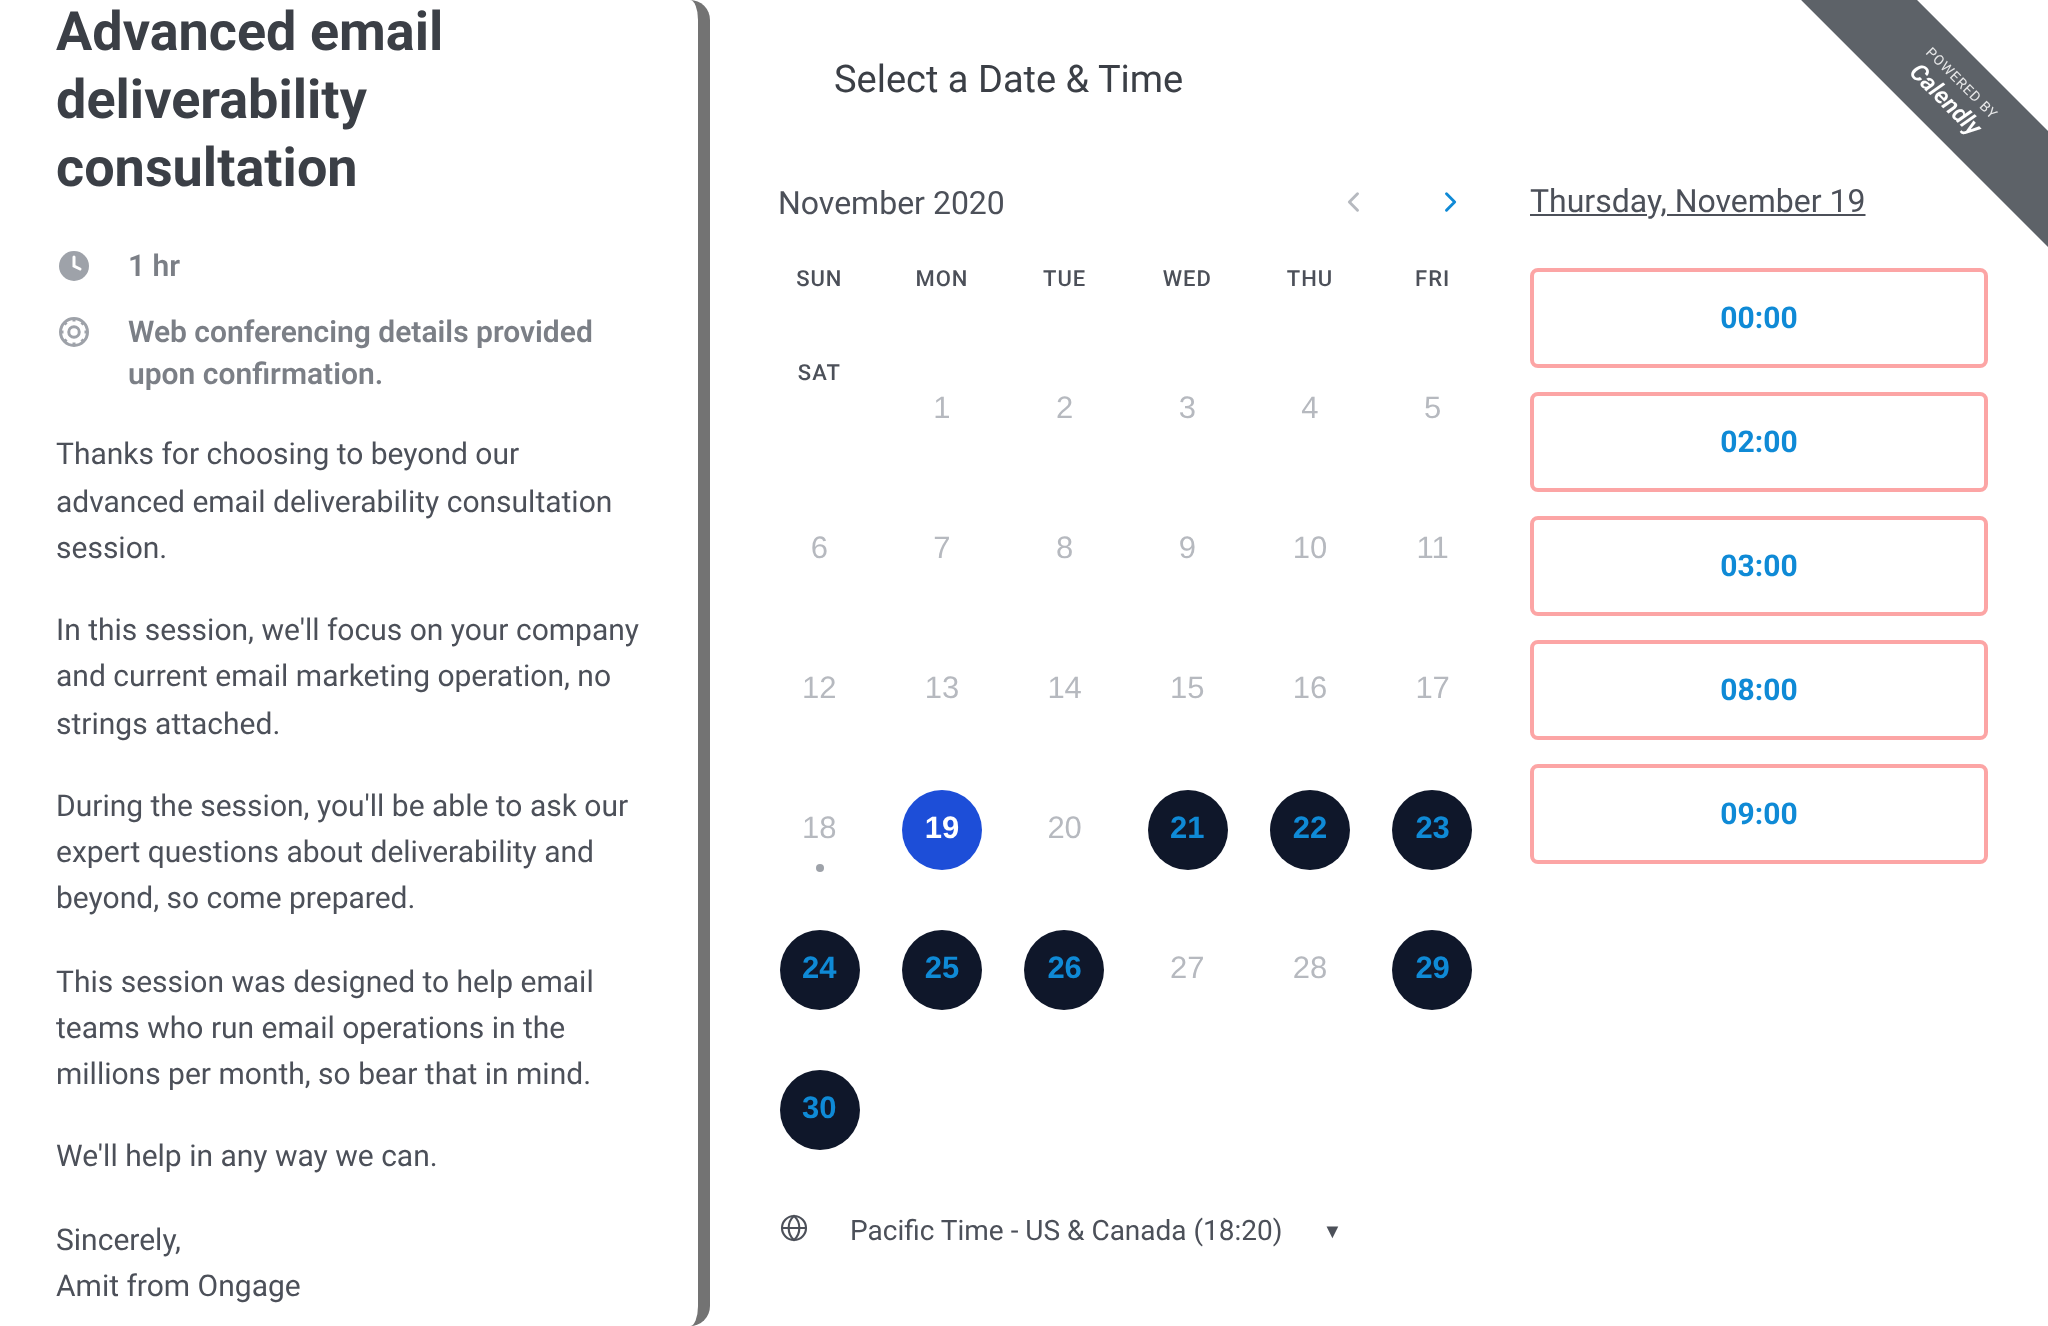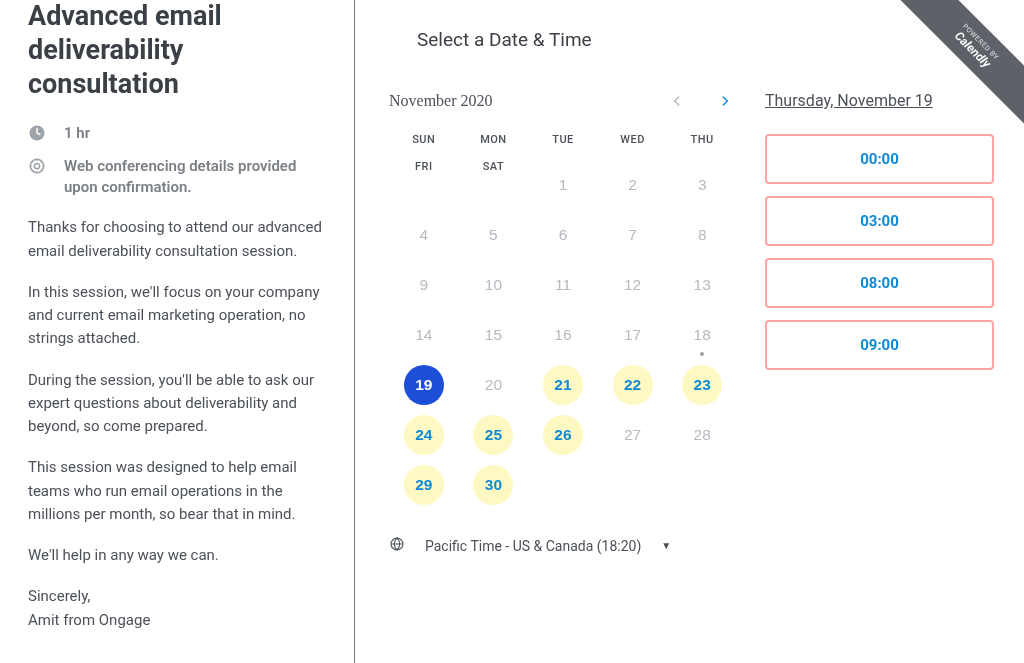--- a/index.html
+++ b/index.html
@@ -9,21 +9,22 @@
     color: #4c5059;
     width: 1024px;
     height: 663px;
     overflow: hidden;
     position: relative;
   }
   .container { display: flex; height: 100%; }
   .left-panel {
     width: 355px;
     padding: 0 28px 20px 28px;
-    border-right: 1px solid #737373;
+    border-right: 6px solid #737373;
+    border-radius: 10px;
   }
   .title {
     font-size: 27px;
     font-weight: 700;
     color: #3b3f46;
     line-height: 1.25;
     margin-bottom: 22px;
   }
   .meta-row {
     display: flex;
@@ -60,31 +61,32 @@
     color: #3b3f46;
     margin-bottom: 38px;
     margin-left: 28px;
   }
   .cal-row { display: flex; gap: 28px; }
   .calendar { width: 348px; }
   .cal-header {
     display: flex; align-items: center; justify-content: space-between;
     margin-bottom: 20px;
   }
-  .cal-month { font-size: 16px; color: #4c5059; font-family: Liberation Serif, serif; }
+  .cal-month { font-size: 16px; color: #4c5059; }
   .cal-nav { display: flex; gap: 24px; align-items: center; }
   .cal-nav button {
     background: none; border: none; cursor: pointer;
     width: 24px; height: 24px;
     display: inline-flex; align-items: center; justify-content: center;
   }
   .cal-grid {
     display: grid;
-    grid-template-columns: repeat(5, 1fr);
+    grid-template-columns: repeat(6, 1fr);
     text-align: center;
+    gap: 20px;
   }
   .dow {
     font-size: 11px;
     letter-spacing: 0.5px;
     color: #4c5059;
     font-weight: 500;
     padding-bottom: 14px;
   }
   .day-cell {
     height: 50px;
@@ -95,21 +97,21 @@
     width: 40px; height: 40px;
     border-radius: 50%;
     border: none;
     background: transparent;
     font-size: 15.5px;
     cursor: default;
     display: inline-flex; align-items: center; justify-content: center;
     color: #b6b9bf;
   }
   .day-btn.available {
-    background: #fef9c3;
+    background: #0f172a;
     color: #0f8ad6;
     font-weight: 700;
     cursor: pointer;
   }
   .day-btn.selected {
     background: #1d4ed8;
     color: #fff;
     font-weight: 700;
     cursor: pointer;
   }
@@ -195,21 +197,21 @@
         <svg viewBox="0 0 24 24" width="18" height="18" fill="none" stroke="#9ea2a9" stroke-width="2">
             <circle cx="12" cy="12" r="9"></circle>
             <circle cx="12" cy="12" r="3.5"></circle>
             <path d="M12 3v2M12 19v2M3 12h2M19 12h2M5.6 5.6l1.4 1.4M17 17l1.4 1.4M5.6 18.4L7 17M17 7l1.4-1.4"></path>
           </svg>
       </span>
       <span class="text">Web conferencing details provided upon confirmation.</span>
     </div>
 
     <div class="desc" id="desc">
-        <p>Thanks for choosing to attend our advanced email deliverability consultation session.</p>
+        <p>Thanks for choosing to beyond our advanced email deliverability consultation session.</p>
         <p>In this session, we'll focus on your company and current email marketing operation, no strings attached.</p>
         <p>During the session, you'll be able to ask our expert questions about deliverability and beyond, so come prepared.</p>
         <p>This session was designed to help email teams who run email operations in the millions per month, so bear that in mind.</p>
         <p>We'll help in any way we can.</p>
         <p>Sincerely,<br>Amit from Ongage</p>
       </div>
   </aside>
 
   <main class="right-panel">
     <h2 class="right-heading">Select a Date &amp; Time</h2>
@@ -341,20 +343,21 @@
           </span>
           <span>Pacific Time - US &amp; Canada (18:20)</span>
           <span class="caret">▼</span>
         </div>
       </section>
 
       <section class="times-panel">
         <div class="selected-date">Thursday, November 19</div>
         <div id="time-slots">
             <div class="time-slot">00:00</div>
+            <div class="time-slot">02:00</div>
             <div class="time-slot">03:00</div>
             <div class="time-slot">08:00</div>
             <div class="time-slot">09:00</div>
           </div>
       </section>
     </div>
   </main>
 </div>
 
 <div class="ribbon">

